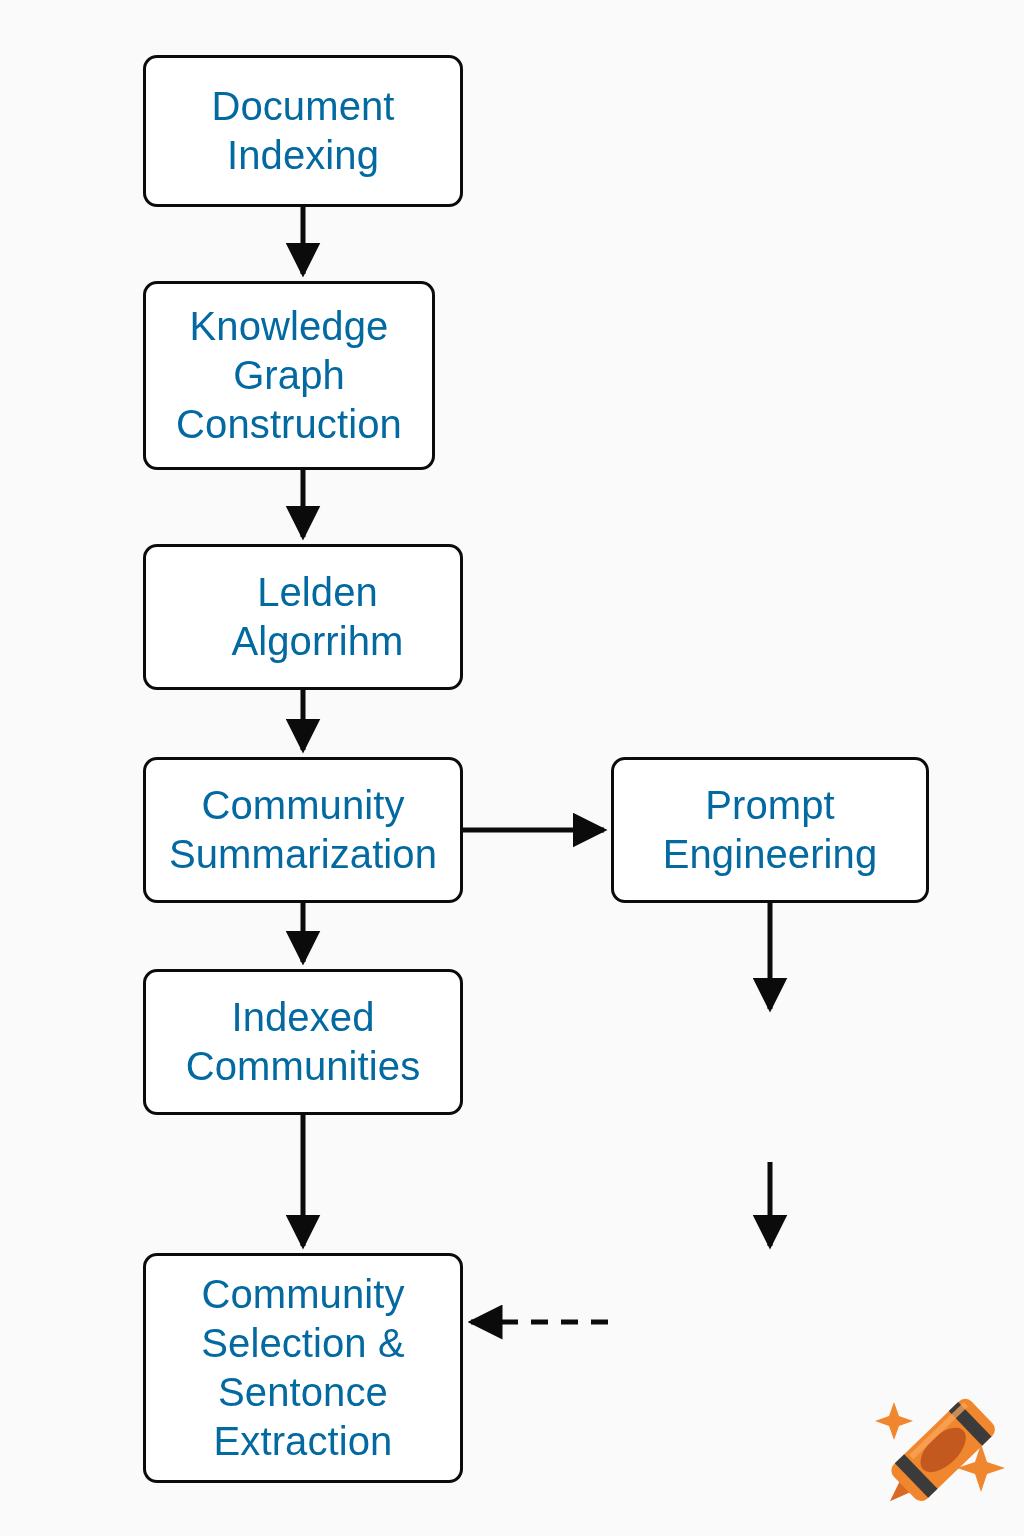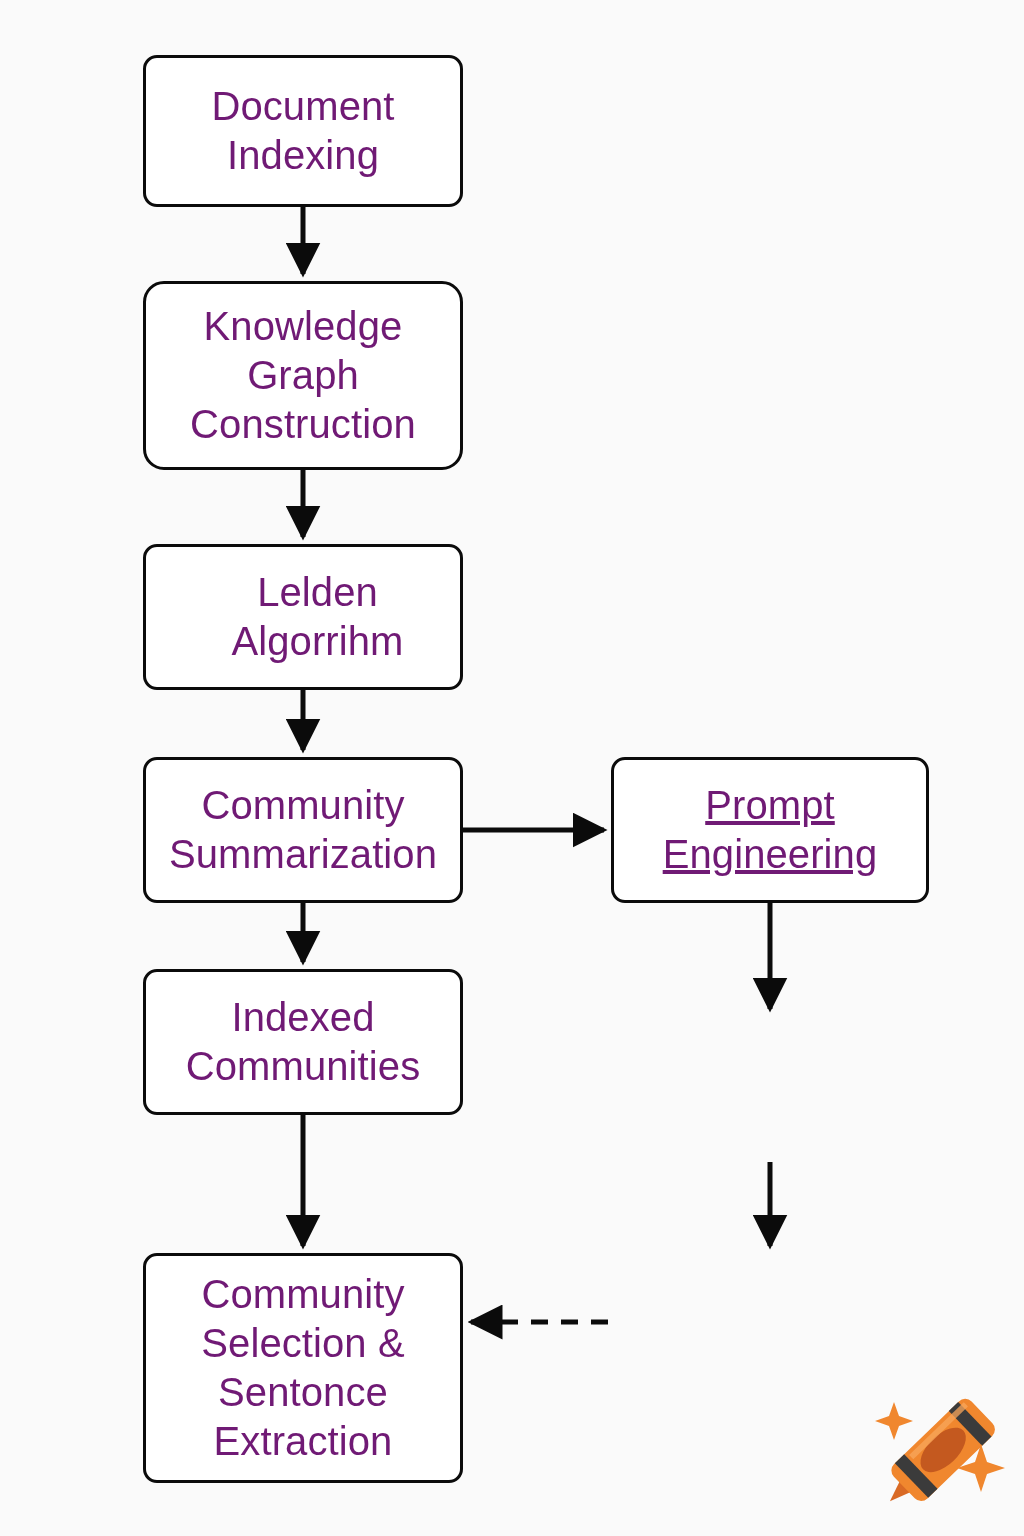--- a/index.html
+++ b/index.html
@@ -31,43 +31,43 @@
   .node {
     position: absolute;
     box-sizing: border-box;
     background: #ffffff;
     border: 3px solid #0b0b0b;
     border-radius: 14px;
     display: flex;
     align-items: center;
     justify-content: center;
     text-align: center;
-    color: #701a75;
+    color: #0369a1;
     line-height: 1.22;
     font-weight: 400;
     letter-spacing: 0.1px;
     white-space: pre-line;
   }
   .node-label {
     display: block;
     width: 100%;
     white-space: pre-line;
     text-align: center;
   }
 
   
   .n-doc-index      { left:143px; top:55px;   width:320px; height:152px; font-size:40px; }
-  .n-kg-construct   { left:143px; top:281px;  width:320px; height:189px; font-size:40px;border-radius:21px; }
+  .n-kg-construct   { left:143px; top:281px;  width:292px; height:189px; font-size:40px; }
   .n-leiden         { left:143px; top:544px;  width:320px; height:146px; font-size:40px;padding-left:29px; }
   .n-comm-summary   { left:143px; top:757px;  width:320px; height:146px; font-size:40px; }
   .n-indexed-comm   { left:143px; top:969px;  width:320px; height:146px; font-size:40px; }
   .n-comm-select    { left:143px; top:1253px; width:320px; height:230px; font-size:40px; }
 
   
-  .n-prompt-eng     { left:611px; top:757px;  width:318px; height:146px; font-size:40px;text-decoration:underline; }
+  .n-prompt-eng     { left:611px; top:757px;  width:318px; height:146px; font-size:40px; }
   .n-task-modules   { left:611px; top:1016px; width:318px; height:146px; font-size:40px; }
   .n-response-gen   { left:611px; top:1253px; width:318px; height:133px; font-size:40px; }
 
   
   .crayon-sticker {
     position: absolute;
     left: 862px;
     top: 1382px;
     width: 158px;
     height: 152px;

